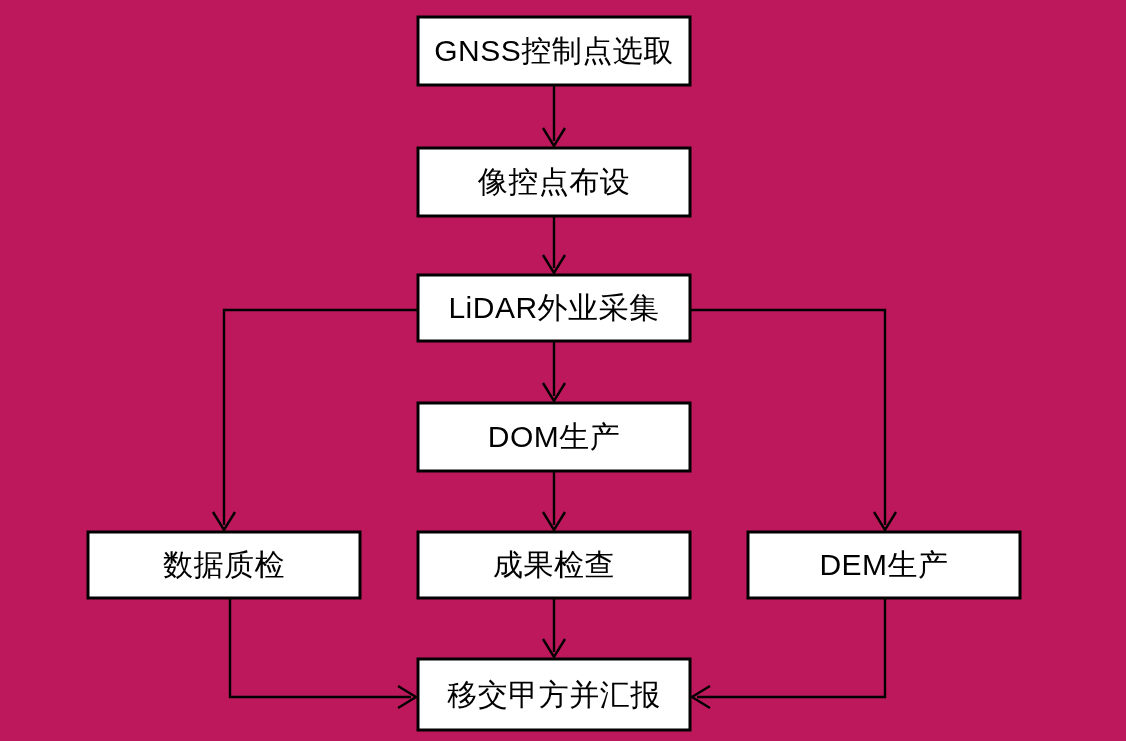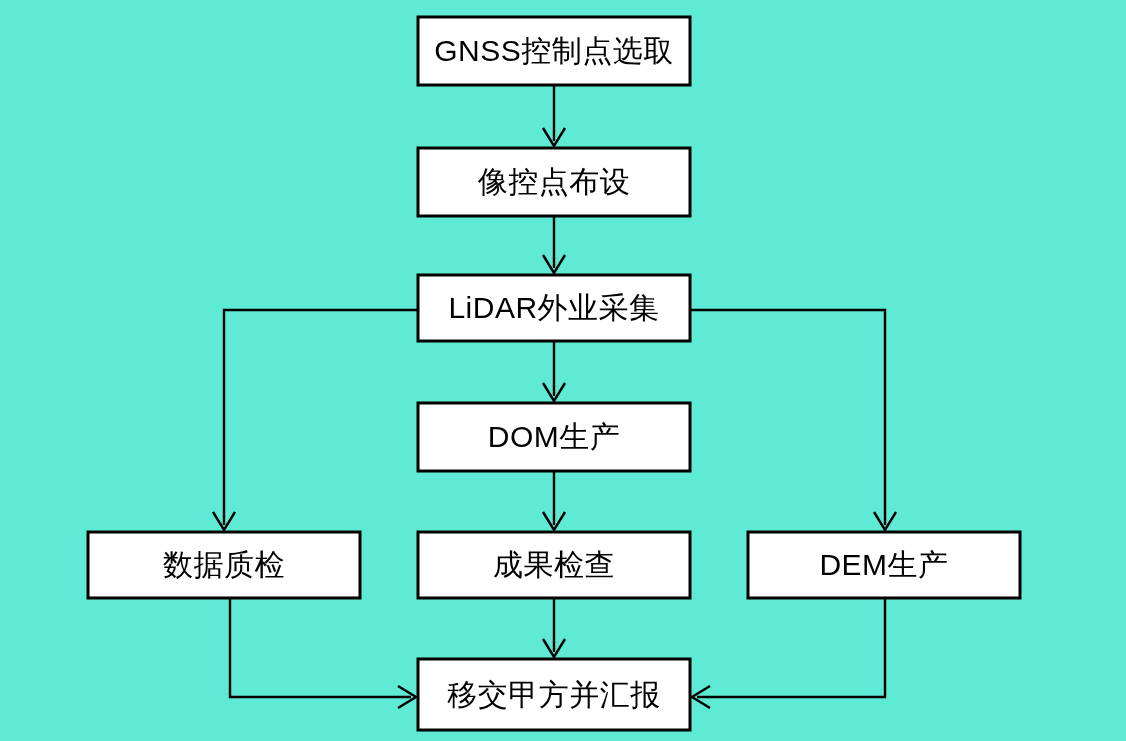--- a/index.html
+++ b/index.html
@@ -10,21 +10,21 @@
   body {
     width: 1126px;
     height: 741px;
     font-family: "Liberation Sans", sans-serif;
     overflow: hidden;
   }
   #flowchart-root {
     position: relative;
     width: 1126px;
     height: 741px;
-    background: #5eead4;
+    background: #be185d;
   }
   svg.diagram {
     display: block;
     width: 1126px;
     height: 741px;
   }
   .node-box {
     fill: #ffffff;
     stroke: #000000;
     stroke-width: 3;

